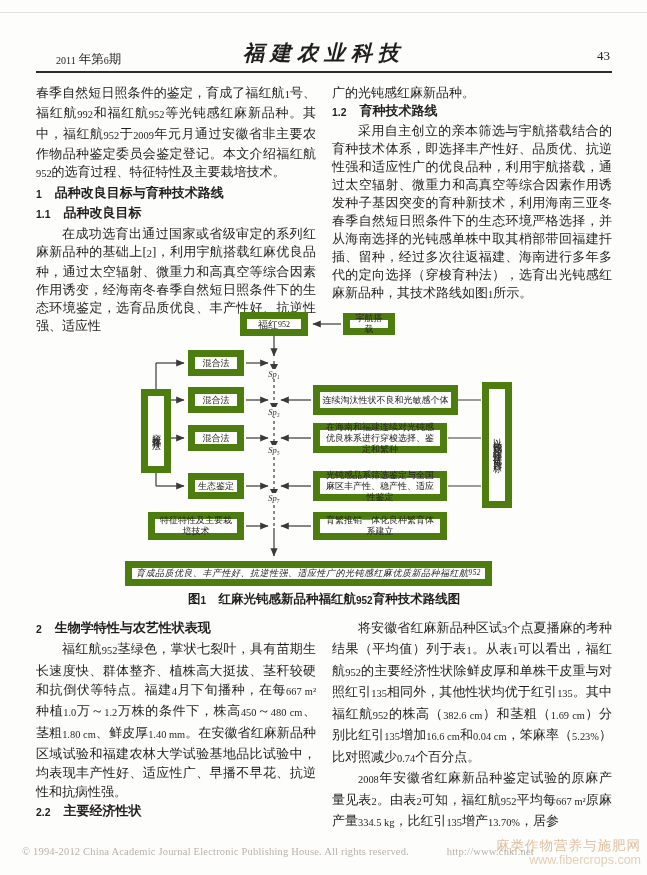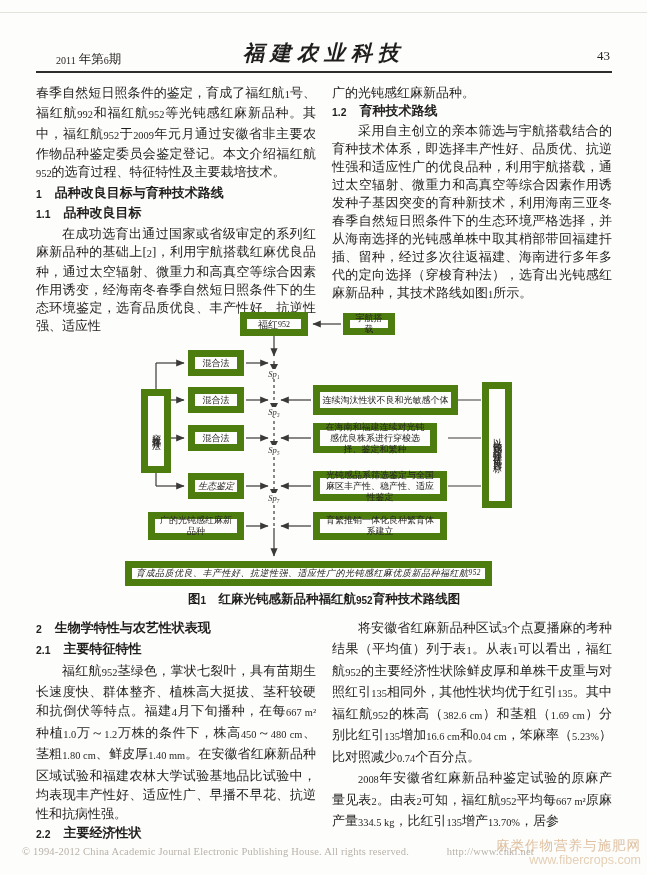--- a/index.html
+++ b/index.html
@@ -121,46 +121,45 @@
         <path d="M270,184 L278,184 L274,192 Z"></path>
       </g>
     </svg>
 
     <div class="fbox big" style="left:240px; top:7px;  width:68px; height:24px;">福红 <span class="ln">952</span></div>
     <div class="fbox" style="left:343px; top:8px;  width:52px; height:22px;">宇航搭载</div>
 
     <div class="fbox" style="left:188px; top:45px;  width:56px; height:26px;">混合法</div>
     <div class="fbox" style="left:188px; top:82px;  width:56px; height:26px;">混合法</div>
     <div class="fbox" style="left:188px; top:120px; width:56px; height:26px;">混合法</div>
-    <div class="fbox" style="left:188px; top:168px; width:56px; height:26px;font-style:italic;">生态鉴定</div>
-    <div class="fbox" style="left:148px; top:207px; width:96px; height:28px;">广的光钝感红麻新品种</div>
+    <div class="fbox" style="left:188px; top:168px; width:56px; height:26px;">生态鉴定</div>
+    <div class="fbox" style="left:148px; top:207px; width:96px; height:28px;">特征特性及主要栽培技术</div>
 
     <div class="fbox vert" style="left:141px; top:84px; width:30px; height:84px;">穿梭育种法</div>
 
     <div class="fbox" style="left:313px; top:80px;  width:145px; height:30px;">连续淘汰性状不良和光敏感个体</div>
-    <div class="fbox" style="left:313px; top:118px; width:124px; height:30px;">在海南和福建连续对光钝感优良株系进行穿梭选择、鉴定和繁种</div>
+    <div class="fbox" style="left:313px; top:118px; width:134px; height:30px;">在海南和福建连续对光钝感优良株系进行穿梭选择、鉴定和繁种</div>
     <div class="fbox" style="left:313px; top:166px; width:134px; height:30px;">光钝感品系筛选鉴定与全国麻区丰产性、稳产性、适应性鉴定</div>
     <div class="fbox" style="left:313px; top:207px; width:134px; height:28px;">育繁推销一体化良种繁育体系建立</div>
 
     <div class="fbox vert" style="left:482px; top:77px; width:30px; height:126px;">以光钝感和综合性状优良为目标</div>
 
     <div class="fbox result" style="left:125px; top:256px; width:367px; height:25px;">育成品质优良、丰产性好、抗逆性强、适应性广的光钝感红麻优质新品种福红航<span class="ln">952</span></div>
 
     <span class="sp" style="left:262px; top:64px;">Sp₁</span>
     <span class="sp" style="left:262px; top:102px;">Sp₃</span>
     <span class="sp" style="left:262px; top:140px;">Sp₅</span>
     <span class="sp" style="left:262px; top:188px;">Sp₇</span>
   </div>
 
   <div class="caption">图<span class="ln">1</span>　红麻光钝感新品种福红航<span class="ln">952</span>育种技术路线图</div>
 
   <div class="cols bottom">
     <div class="col">
       <p class="hd"><span class="ln">2</span>　生物学特性与农艺性状表现</p>
-      <p class="hd"><span class="ln">2.1</span>　主要特征特性</p>
       <p class="ind">福红航<span class="ln">952</span>茎绿色，掌状七裂叶，具有苗期生长速度快、群体整齐、植株高大挺拔、茎秆较硬和抗倒伏等特点。福建<span class="ln">4</span>月下旬播种，在每<span class="ln">667 m²</span>种植<span class="ln">1.0</span>万～<span class="ln">1.2</span>万株的条件下，株高<span class="ln">450</span>～<span class="ln">480 cm</span>、茎粗<span class="ln">1.80 cm</span>、鲜皮厚<span class="ln">1.40 mm</span>。在安徽省红麻新品种区域试验和福建农林大学试验基地品比试验中，均表现丰产性好、适应性广、早播不早花、抗逆性和抗病性强。</p>
       <p class="hd"><span class="ln">2.2</span>　主要经济性状</p>
     </div>
     <div class="col">
       <p class="ind">将安徽省红麻新品种区试<span class="ln">3</span>个点夏播麻的考种结果（平均值）列于表<span class="ln">1</span>。从表<span class="ln">1</span>可以看出，福红航<span class="ln">952</span>的主要经济性状除鲜皮厚和单株干皮重与对照红引<span class="ln">135</span>相同外，其他性状均优于红引<span class="ln">135</span>。其中福红航<span class="ln">952</span>的株高（<span class="ln">382.6 cm</span>）和茎粗（<span class="ln">1.69 cm</span>）分别比红引<span class="ln">135</span>增加<span class="ln">16.6 cm</span>和<span class="ln">0.04 cm</span>，笨麻率（<span class="ln">5.23%</span>）比对照减少<span class="ln">0.74</span>个百分点。</p>
       <p class="ind"><span class="ln">2008</span>年安徽省红麻新品种鉴定试验的原麻产量见表<span class="ln">2</span>。由表<span class="ln">2</span>可知，福红航<span class="ln">952</span>平均每<span class="ln">667 m²</span>原麻产量<span class="ln">334.5 kg</span>，比红引<span class="ln">135</span>增产<span class="ln">13.70%</span>，居参</p>
     </div>
   </div>
 
   <div class="footer-copy">

